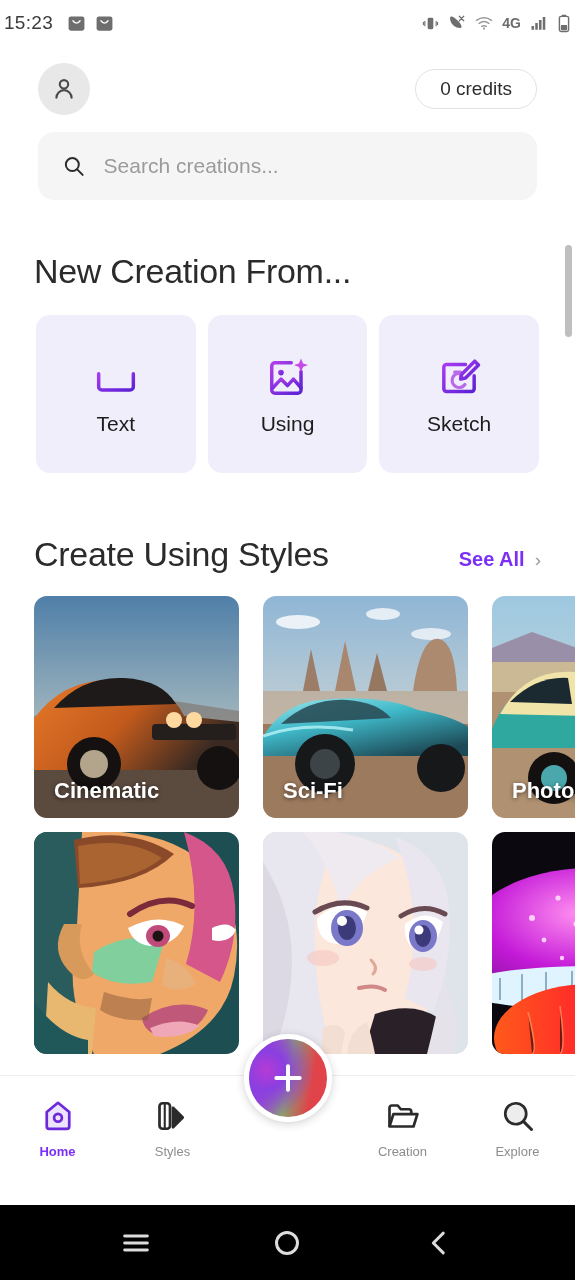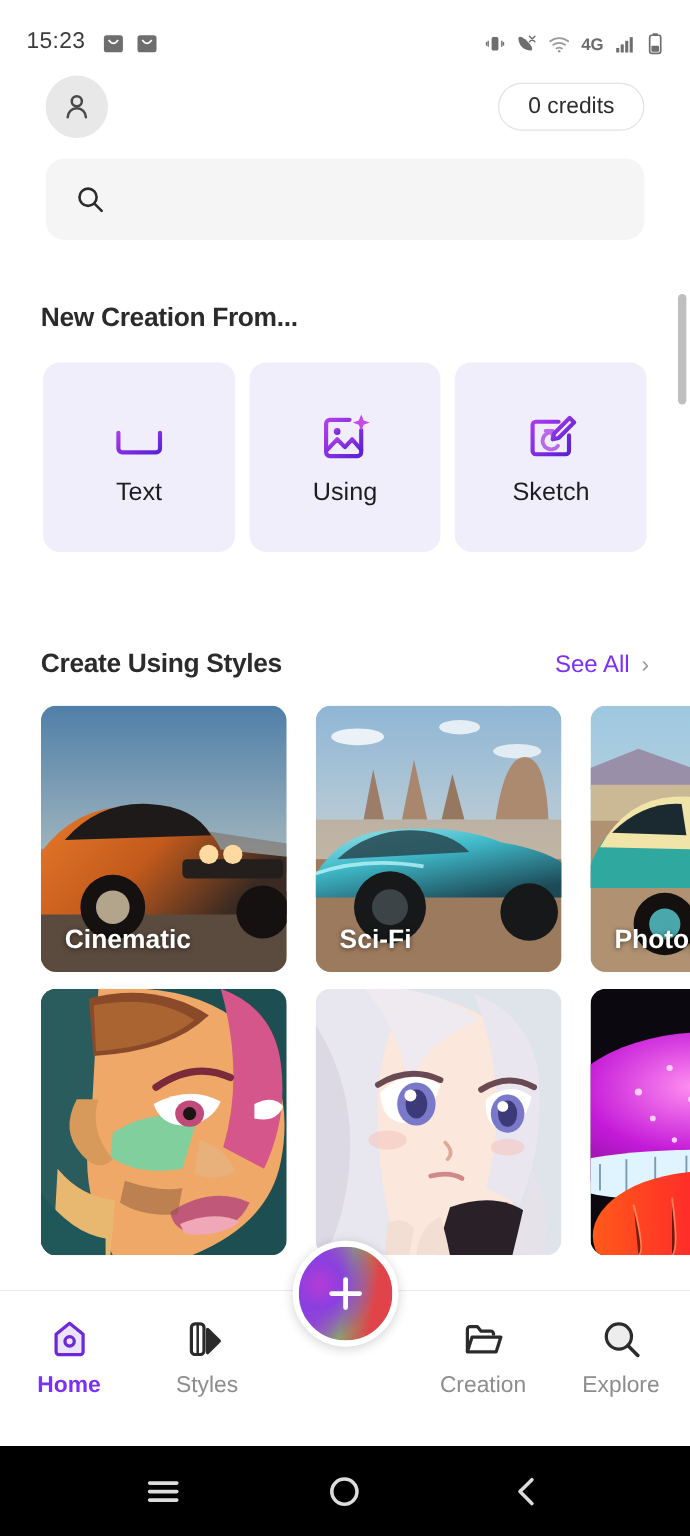--- a/index.html
+++ b/index.html
@@ -7,22 +7,22 @@
   body {
     font-family: "Liberation Sans", sans-serif;
     background:#ffffff;
     overflow:hidden;
     position:relative;
   }
 
   
   .statusbar {
     height:46px;
-    display:flex; align-items:flex-end;
-    padding:0 22px;
+    display:flex; align-items:center;
+    padding:0 4px;
     background:#ffffff;
   }
   .sb-time { font-size:19px; color:#3c3c3c; font-weight:500; letter-spacing:.3px; }
   .sb-left-icons { display:flex; align-items:center; gap:9px; margin-left:14px; }
   .sb-right { margin-left:auto; display:flex; align-items:center; gap:9px; }
   .sb-4g { font-size:14px; color:#6b6b6b; font-weight:600; }
   .ic { display:block; }
 
   
   .header {
@@ -56,31 +56,31 @@
   }
   .search-input {
     border:none; outline:none; background:transparent;
     font-family:"Liberation Sans", sans-serif;
     font-size:21px; color:#3b3b3b; width:100%;
   }
   .search-input::placeholder { color:#9b9b9b; }
 
   
   .sec-title {
-    font-size:22px; font-weight:bold; color:#2b2b2b;
+    font-size:34px; font-weight:normal; color:#2b2b2b;
     letter-spacing:-.3px;
   }
   .sec-head {
     padding:0 34px;
     display:flex; align-items:baseline;
   }
   .see-all-wrap {
     margin-left:auto; display:flex; align-items:center; gap:10px;
   }
-  .see-all { font-size:20px; color:#7b2ff7; font-weight:normal; }
+  .see-all { font-size:20px; color:#7b2ff7; font-weight:bold; }
   .chev { color:#9a9a9a; font-size:19px; line-height:1; }
 
   
   .create-row {
     display:flex; gap:12px;
     padding:0 36px;
   }
   .create-card {
     flex:1;
     background:#f1eefc;
@@ -119,21 +119,21 @@
     height:130px;
     background:#fff;
     border-top:1px solid #ededed;
     display:flex; align-items:flex-start;
   }
   .nav-item {
     flex:1;
     display:flex; flex-direction:column; align-items:center;
     gap:10px; padding-top:22px;
   }
-  .nav-label { font-size:19px; color:#8d8d8d; }
+  .nav-label { font-size:13px; color:#8d8d8d; }
   .nav-item.active .nav-label { color:#7b2ff7; font-weight:bold; }
   .nav-spacer { flex:1; }
   .fab {
     position:absolute; left:50%; top:-42px;
     transform:translateX(-50%);
     width:88px; height:88px; border-radius:50%;
     border:5px solid #fff;
     background:
       radial-gradient(circle at 22% 40%, #b53bd6 0%, #8b3fe0 25%, rgba(139,63,224,0) 62%),
       linear-gradient(100deg,#7b3ff0 0%, #9a42d8 22%, #8aa06e 50%, #e0434a 78%, #e0434a 100%);
@@ -211,20 +211,21 @@
   </div>
   <div class="credits">0 credits</div>
 </div>
 
 <div class="search-wrap">
   <div class="search">
     <svg width="26" height="26" viewBox="0 0 24 24">
       <circle cx="10.5" cy="10.5" r="6.6" fill="none" stroke="#2b2b2b" stroke-width="2"></circle>
       <path d="M15.4 15.4L21 21" stroke="#2b2b2b" stroke-width="2" stroke-linecap="round"></path>
     </svg>
+    <input class="search-input" type="text" placeholder="Search creations..." style="">
   </div>
 </div>
 
 <div class="sec-head" style="margin-top:52px; margin-bottom:24px;">
   <div class="sec-title">New Creation From...</div>
 </div>
 
 <div class="create-row">
 
   <div class="create-card">
@@ -269,21 +270,21 @@
       </defs>
       <path d="M38 22v12a2.5 2.5 0 01-2.5 2.5h-23A2.5 2.5 0 0110 34V14a2.5 2.5 0 012.5-2.5H30" fill="none" stroke="url(#gS)" stroke-width="3.2" stroke-linecap="round"></path>
       <path d="M26 20a6.5 6.5 0 10 3.5 10" fill="none" stroke="#b86ae8" stroke-width="3" stroke-linecap="round"></path>
       <path d="M20 18.5h5.5v5.5" fill="none" stroke="#b86ae8" stroke-width="3" stroke-linecap="round" stroke-linejoin="round"></path>
       <path d="M38.5 8.5l3.5 3.5L30 24l-4.5 1L26.5 20.5z" fill="none" stroke="url(#gS)" stroke-width="3.2" stroke-linejoin="round"></path>
     </svg>
     <div class="create-label">Sketch</div>
   </div>
 </div>
 
-<div class="sec-head" style="margin-top:80px; margin-bottom:22px;">
+<div class="sec-head" style="margin-top:62px; margin-bottom:22px;">
   <div class="sec-title">Create Using Styles</div>
   <div class="see-all-wrap">
     <span class="see-all">See All</span>
     <span class="chev">›</span>
   </div>
 </div>
 
 <div class="styles-scroller">
 
   <div class="style-card">

